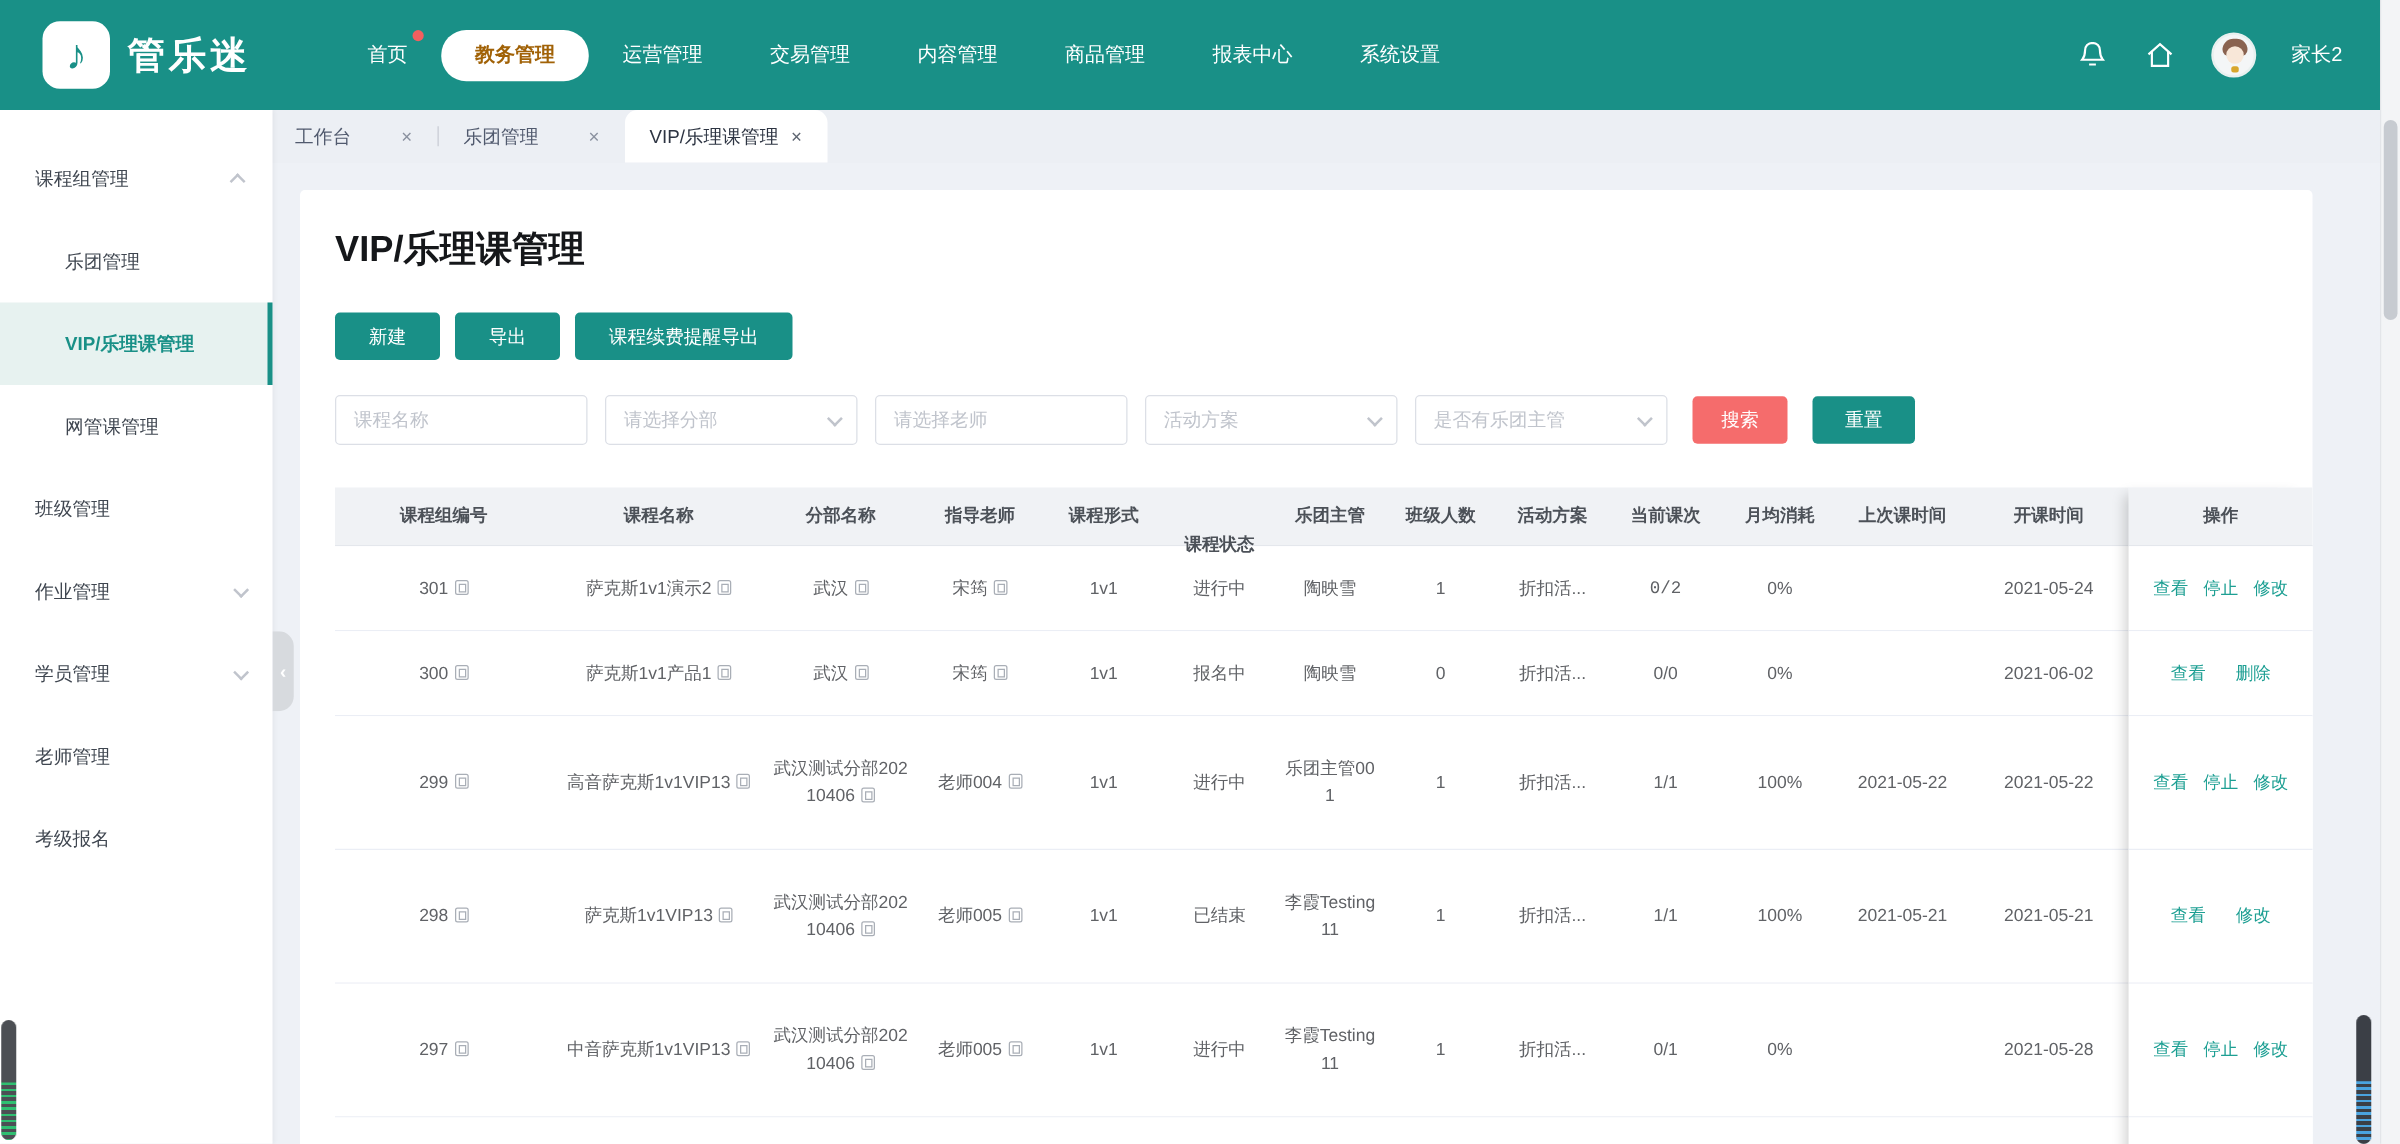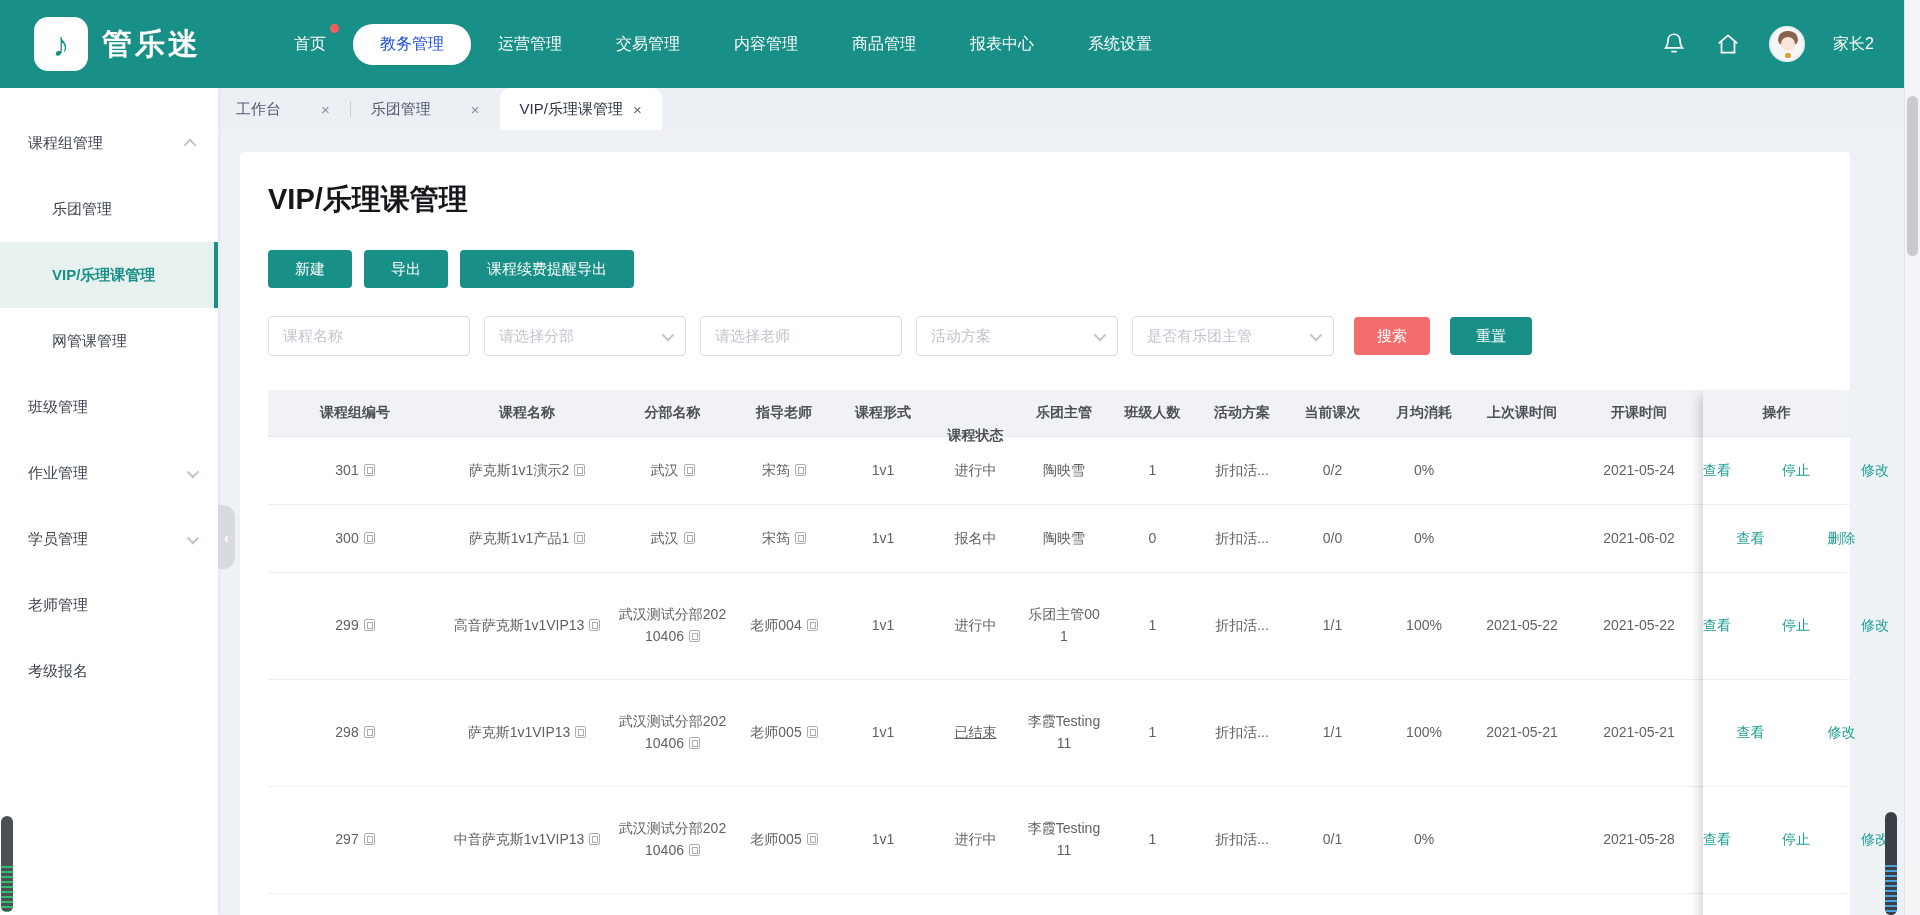--- a/index.html
+++ b/index.html
@@ -5,21 +5,21 @@
   * { margin:0; padding:0; box-sizing:border-box; }
   html,body { width:1920px; height:915px; overflow:hidden; font-family:"Liberation Sans", sans-serif; background:#eef1f6; }
 
   
   .navbar { position:fixed; top:0; left:0; width:1920px; height:88px; background:#199087; display:flex; align-items:center; z-index:30; }
   .logo-box { width:54px; height:54px; background:#fff; border-radius:14px; margin-left:34px; display:flex; align-items:center; justify-content:center; flex:0 0 auto; }
   .logo-note { color:#199087; font-size:34px; font-weight:bold; line-height:1; }
   .brand-name { color:#fff; font-size:30px; font-weight:bold; margin-left:14px; letter-spacing:3px; }
   .nav-items { display:flex; align-items:center; margin-left:66px; }
   .nav-item { color:#fff; font-size:16px; padding:10px 27px; position:relative; cursor:pointer; white-space:nowrap; }
-  .nav-item.active { background:#fff; color:#1d4ed8; border-radius:20px; font-weight:normal; }
+  .nav-item.active { background:#fff; color:#a16207; border-radius:20px; font-weight:bold; }
   .nav-badge { position:absolute; top:0; right:14px; width:9px; height:9px; border-radius:50%; background:#f25f5f; }
   .nav-right { margin-left:auto; display:flex; align-items:center; gap:28px; margin-right:46px; }
   .nav-ico { width:26px; height:26px; display:block; }
   .avatar { width:36px; height:36px; border-radius:50%; background:#f4f6f7; position:relative; overflow:hidden; border:2px solid #e8f0ef; }
   .avatar .hair { position:absolute; top:3px; left:7px; width:20px; height:14px; border-radius:10px 10px 6px 6px; background:#8a6350; }
   .avatar .face { position:absolute; top:9px; left:10px; width:14px; height:14px; border-radius:50%; background:#f8e7d8; }
   .avatar .collar { position:absolute; bottom:2px; left:14px; width:6px; height:5px; border-radius:2px; background:#d8a62c; }
   .user-name { color:#fff; font-size:16px; }
 
   
@@ -57,21 +57,21 @@
   .data-table { position:relative; width:1554px; }
   .t-row { display:flex; align-items:center; border-bottom:1px solid #ebeef5; background:#fff; }
   .t-row.t-head { background:#f0f2f5; border-bottom:1px solid #e4e7ec; height:47px; }
   .t-cell { text-align:center; font-size:14px; color:#606266; padding:6px 6px; line-height:1.55; word-break:break-all; }
   .t-head .t-cell { font-weight:bold; color:#4c5158; padding:0 6px; }
   .copy-icon { display:inline-block; width:11px; height:12px; border:1px solid #a9aeb6; border-radius:2px; position:relative; margin-left:5px; vertical-align:-1px; background:#fff; }
   .copy-icon::after { content:''; position:absolute; left:2px; top:2px; width:4px; height:5px; border:1px solid #a9aeb6; }
   .ops-col { position:absolute; top:0; right:-28px; width:147px; bottom:0; box-shadow:-9px 0 10px -6px rgba(0,0,0,.18); background:#fff; }
   .ops-head { height:47px; background:#f0f2f5; border-bottom:1px solid #e4e7ec; display:flex; align-items:center; justify-content:center; font-size:14px; font-weight:bold; color:#4c5158; }
   .ops-row { display:flex; align-items:center; justify-content:center; border-bottom:1px solid #ebeef5; background:#fff; }
-  .op-link { color:#1d9f93; font-size:14px; cursor:pointer; white-space:nowrap;margin-left:39px; }
+  .op-link { color:#1d9f93; font-size:14px; cursor:pointer; white-space:nowrap; }
 
   
   .page-scroll { position:fixed; top:0; right:0; width:16px; bottom:0; background:#f3f4f6; border-left:1px solid #e3e5e9; z-index:40; }
   .page-thumb { position:absolute; top:96px; left:2px; width:11px; height:160px; background:#c7cbd1; border-radius:6px; }
   .art-bar { position:fixed; width:12px; border-radius:6px; overflow:hidden; z-index:50; }
   .art-left { left:1px; top:816px; height:96px; background:#4c4f54; }
   .art-left::after { content:''; position:absolute; left:0; right:0; bottom:0; height:46px;
       background:repeating-linear-gradient(180deg,#2fbf71 0 2px,#4c4f54 2px 5px); }
   .art-right { right:23px; top:812px; height:103px; background:#3b3f46; }
   .art-right::after { content:''; position:absolute; left:0; right:0; bottom:0; height:50px;
@@ -216,21 +216,21 @@
           <div class="t-row" style="min-height: 68px;">
             <div class="t-cell" style="width: 174px; flex: 0 0 174px;"><div style="display: inline;">301</div><div class="copy-icon" style="display: inline-block;"></div></div>
             <div class="t-cell" style="width: 170px; flex: 0 0 170px;"><div style="display: inline;">萨克斯1v1演示2</div><div class="copy-icon" style="display: inline-block;"></div></div>
             <div class="t-cell" style="width: 121px; flex: 0 0 121px;"><div style="display: inline;">武汉</div><div class="copy-icon" style="display: inline-block;"></div></div>
             <div class="t-cell" style="width: 102px; flex: 0 0 102px;"><div style="display: inline;">宋筠</div><div class="copy-icon" style="display: inline-block;"></div></div>
             <div class="t-cell" style="width: 96px; flex: 0 0 96px;"><div style="display: inline;">1v1</div></div>
             <div class="t-cell" style="width: 89px; flex: 0 0 89px;"><div style="display: inline;">进行中</div></div>
             <div class="t-cell" style="width: 88px; flex: 0 0 88px;"><div style="display: inline;">陶映雪</div></div>
             <div class="t-cell" style="width: 89px; flex: 0 0 89px;"><div style="display: inline;">1</div></div>
             <div class="t-cell" style="width: 90px; flex: 0 0 90px;"><div style="display: inline;">折扣活...</div></div>
-            <div class="t-cell" style="width: 91px; flex: 0 0 91px;"><div style="display: inline;">0/2</div></div>
+            <div class="t-cell" style="width: 91px; flex: 0 0 91px;"><div style="display: inline; font-family: Liberation Mono, monospace;">0/2</div></div>
             <div class="t-cell" style="width: 92px; flex: 0 0 92px;"><div style="display: inline;">0%</div></div>
             <div class="t-cell" style="width: 104px; flex: 0 0 104px;"><div style="display: inline;"></div></div>
             <div class="t-cell" style="width: 130px; flex: 0 0 130px;"><div style="display: inline;">2021-05-24</div></div>
             <div class="t-cell" style="flex: 0 0 118px;"></div>
           </div>
           <div class="t-row" style="min-height: 68px;">
             <div class="t-cell" style="width: 174px; flex: 0 0 174px;"><div style="display: inline;">300</div><div class="copy-icon" style="display: inline-block;"></div></div>
             <div class="t-cell" style="width: 170px; flex: 0 0 170px;"><div style="display: inline;">萨克斯1v1产品1</div><div class="copy-icon" style="display: inline-block;"></div></div>
             <div class="t-cell" style="width: 121px; flex: 0 0 121px;"><div style="display: inline;">武汉</div><div class="copy-icon" style="display: inline-block;"></div></div>
             <div class="t-cell" style="width: 102px; flex: 0 0 102px;"><div style="display: inline;">宋筠</div><div class="copy-icon" style="display: inline-block;"></div></div>
@@ -260,21 +260,21 @@
             <div class="t-cell" style="width: 104px; flex: 0 0 104px;"><div style="display: inline;">2021-05-22</div></div>
             <div class="t-cell" style="width: 130px; flex: 0 0 130px;"><div style="display: inline;">2021-05-22</div></div>
             <div class="t-cell" style="flex: 0 0 118px;"></div>
           </div>
           <div class="t-row" style="min-height: 107px;">
             <div class="t-cell" style="width: 174px; flex: 0 0 174px;"><div style="display: inline;">298</div><div class="copy-icon" style="display: inline-block;"></div></div>
             <div class="t-cell" style="width: 170px; flex: 0 0 170px;"><div style="display: inline;">萨克斯1v1VIP13</div><div class="copy-icon" style="display: inline-block;"></div></div>
             <div class="t-cell" style="width: 121px; flex: 0 0 121px;"><div style="display: inline;">武汉测试分部20210406</div><div class="copy-icon" style="display: inline-block;"></div></div>
             <div class="t-cell" style="width: 102px; flex: 0 0 102px;"><div style="display: inline;">老师005</div><div class="copy-icon" style="display: inline-block;"></div></div>
             <div class="t-cell" style="width: 96px; flex: 0 0 96px;"><div style="display: inline;">1v1</div></div>
-            <div class="t-cell" style="width: 89px; flex: 0 0 89px;"><div style="display: inline; text-decoration: underline;">已结束</div></div>
+            <div class="t-cell" style="width: 89px; flex: 0 0 89px;"><div style="display: inline;">已结束</div></div>
             <div class="t-cell" style="width: 88px; flex: 0 0 88px;"><div style="display: inline;">李霞Testing11</div></div>
             <div class="t-cell" style="width: 89px; flex: 0 0 89px;"><div style="display: inline;">1</div></div>
             <div class="t-cell" style="width: 90px; flex: 0 0 90px;"><div style="display: inline;">折扣活...</div></div>
             <div class="t-cell" style="width: 91px; flex: 0 0 91px;"><div style="display: inline;">1/1</div></div>
             <div class="t-cell" style="width: 92px; flex: 0 0 92px;"><div style="display: inline;">100%</div></div>
             <div class="t-cell" style="width: 104px; flex: 0 0 104px;"><div style="display: inline;">2021-05-21</div></div>
             <div class="t-cell" style="width: 130px; flex: 0 0 130px;"><div style="display: inline;">2021-05-21</div></div>
             <div class="t-cell" style="flex: 0 0 118px;"></div>
           </div>
           <div class="t-row" style="min-height: 107px;">

